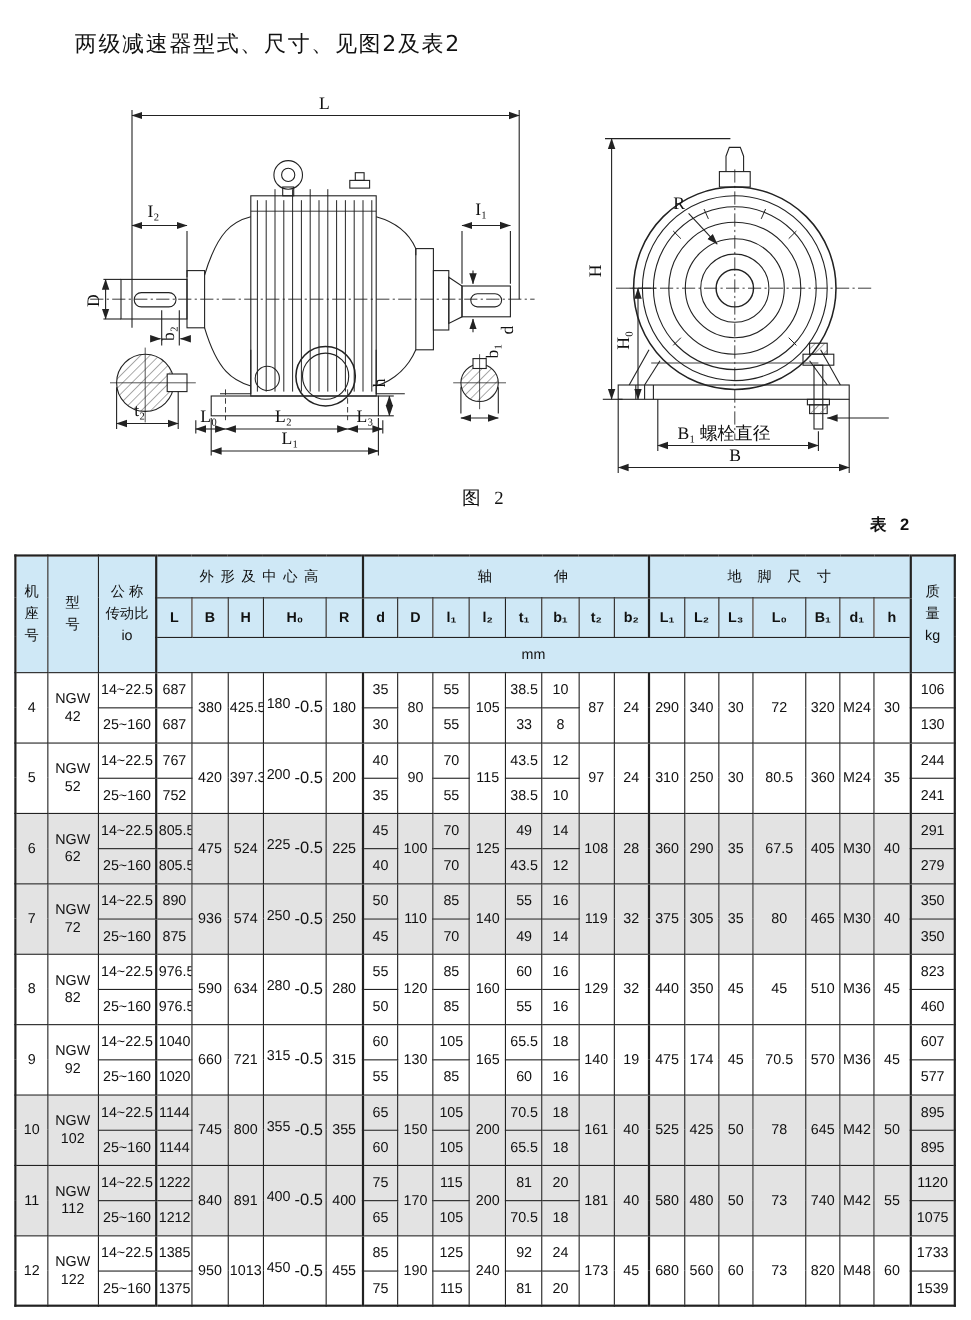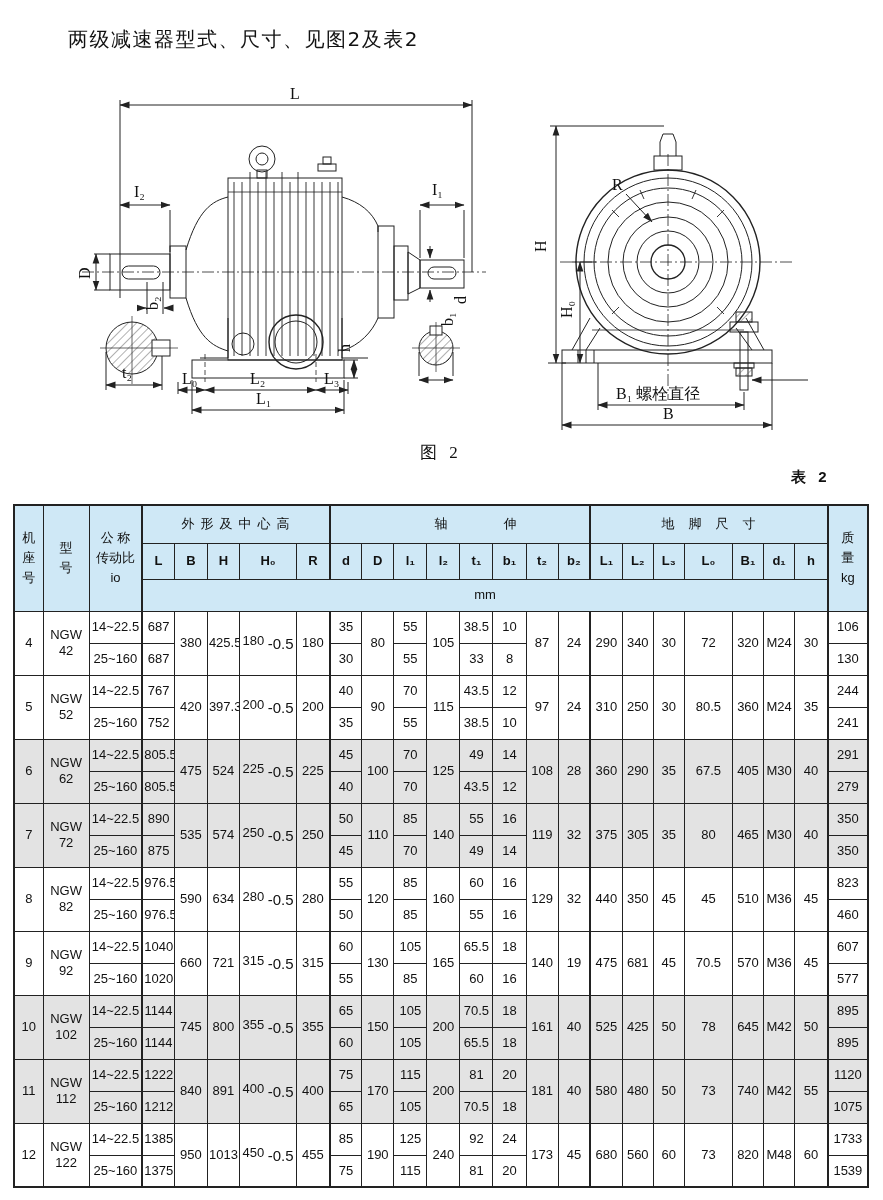--- a/index.html
+++ b/index.html
@@ -407,21 +407,21 @@
           <td>70</td>
           <td>43.5</td>
           <td>12</td>
           <td>279</td>
         </tr>
         <tr class="shade">
           <td rowspan="2">7</td>
           <td rowspan="2">NGW<br>72</td>
           <td class="gb">14~22.5</td>
           <td>890</td>
-          <td rowspan="2">535</td>
+          <td rowspan="2">936</td>
           <td rowspan="2">574</td>
           <td rowspan="2">250 <sub class="tol">-0.5</sub></td>
           <td rowspan="2" class="gb">250</td>
           <td>50</td>
           <td rowspan="2">110</td>
           <td>85</td>
           <td rowspan="2">140</td>
           <td>55</td>
           <td>16</td>
           <td rowspan="2">119</td>
@@ -490,21 +490,21 @@
           <td rowspan="2" class="gb">315</td>
           <td>60</td>
           <td rowspan="2">130</td>
           <td>105</td>
           <td rowspan="2">165</td>
           <td>65.5</td>
           <td>18</td>
           <td rowspan="2">140</td>
           <td rowspan="2" class="gb">19</td>
           <td rowspan="2">475</td>
-          <td rowspan="2">681</td>
+          <td rowspan="2">174</td>
           <td rowspan="2">45</td>
           <td rowspan="2">70.5</td>
           <td rowspan="2">570</td>
           <td rowspan="2">M36</td>
           <td rowspan="2" class="gb">45</td>
           <td>607</td>
         </tr>
         <tr>
           <td class="gb">25~160</td>
           <td>1020</td>

